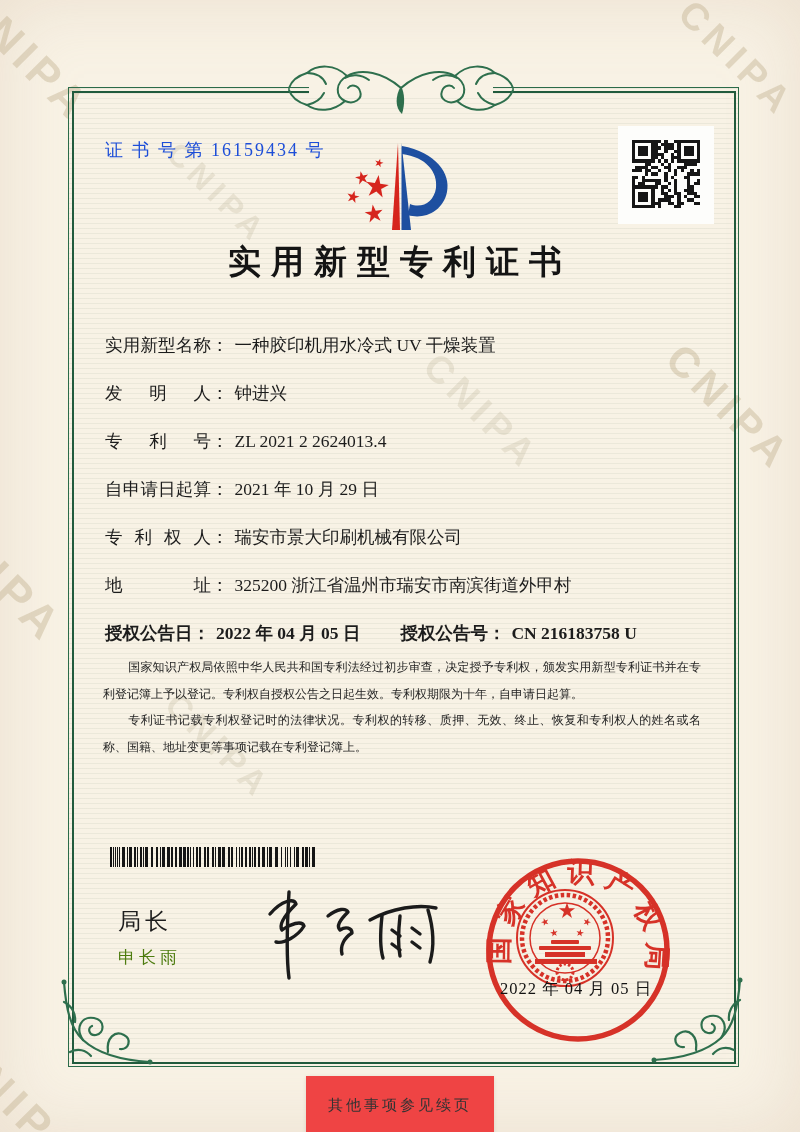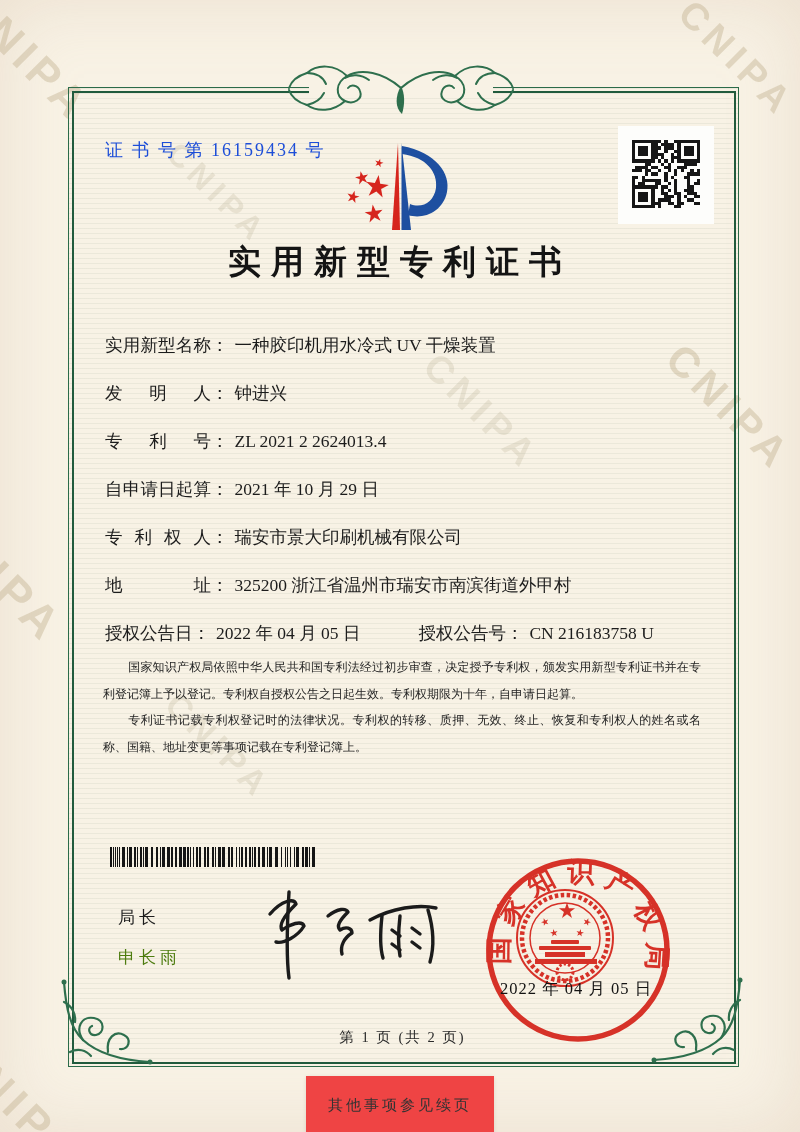--- a/index.html
+++ b/index.html
@@ -20,30 +20,30 @@
   
   .certno{position:absolute;left:105px;top:138px;font-size:18px;letter-spacing:2px;color:#1d4ed8;}
   .qrbox{position:absolute;left:618px;top:126px;width:96px;height:98px;background:#fdfdfb;}
   .title{position:absolute;left:0;top:240px;width:800px;text-align:center;font-size:33px;
          font-weight:bold;letter-spacing:10px;color:#141414;}
   
   .info{position:absolute;left:105px;top:332px;width:600px;font-size:17.5px;color:#1c1c1c;}
   .row{height:48px;line-height:26px;white-space:nowrap;}
   .flabel{display:inline-block;width:106px;text-align:justify;text-align-last:justify;vertical-align:top;}
   .fvalue{margin-left:6px;}
-  .grant{display:flex;}
-  .g2{margin-left:58px;}
+  .grant{display:flex;font-weight:bold;}
+  .g2{margin-left:40px;}
   .glabel{display:inline-block;}
   
   .paras{position:absolute;left:103px;top:654px;width:598px;font-size:12px;line-height:26.5px;
          color:#242424;text-align:justify;}
   .paras p{margin:0;text-indent:2.1em;}
   
   .sig-title{position:absolute;left:118px;top:906px;font-family:"Liberation Sans",sans-serif;
-             font-size:17px;letter-spacing:4px;color:#1d1d1d;}
+             font-size:23px;letter-spacing:4px;color:#1d1d1d;}
   .sig-name{position:absolute;left:118px;top:946px;font-family:"Liberation Sans",sans-serif;
             font-size:17px;letter-spacing:4px;color:#4d7c0f;}
   .seal-svg{position:absolute;left:482px;top:854px;opacity:.95;}
   .seal-date{position:absolute;left:500px;top:978px;width:150px;font-size:16.5px;letter-spacing:1px;
              color:#131313;z-index:5;text-align:center;white-space:nowrap;}
   .pagefoot{position:absolute;left:68px;top:1028px;width:669px;text-align:center;font-size:14.5px;
             letter-spacing:2px;color:#2a2a2a;}
   .contnote{position:absolute;left:50%;transform:translateX(-50%);top:1076px;background:#ef4444;
             padding:20px 22px;font-size:15px;letter-spacing:3px;color:#333;
             box-shadow:0 1px 4px rgba(0,0,0,.10);white-space:nowrap;}
@@ -499,16 +499,15 @@
         <rect x="69" y="86" width="28" height="4" rx="1"></rect>
         <rect x="57" y="92" width="52" height="4" rx="1"></rect>
         <rect x="63" y="98" width="40" height="5"></rect>
         <rect x="53" y="105" width="62" height="5"></rect>
       </g>
       <circle cx="83" cy="118" r="8" fill="none" stroke="#d5281e" stroke-width="3" stroke-dasharray="2.5 2"></circle>
     </g>
   </svg>
   <div class="seal-date">2022 年 04 月 05 日</div>
 
-  <div class="pagefoot">第 1 页 (共 2 页)</div>
   <div class="contnote">其他事项参见续页</div>
 
 </div>
 
 </body></html>

